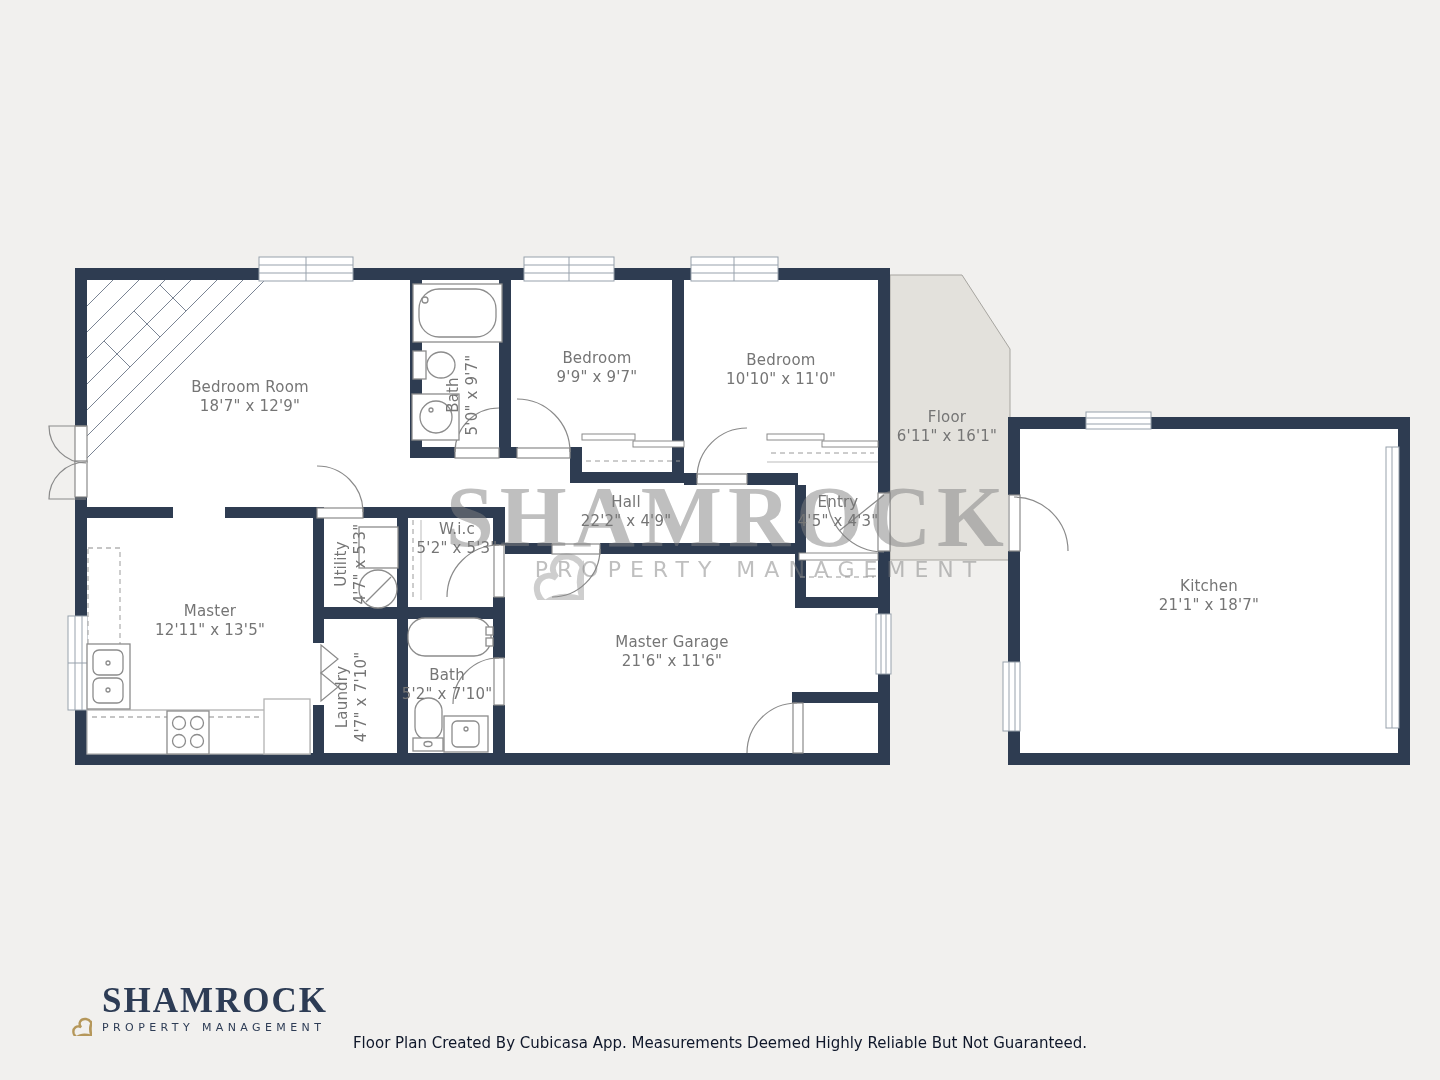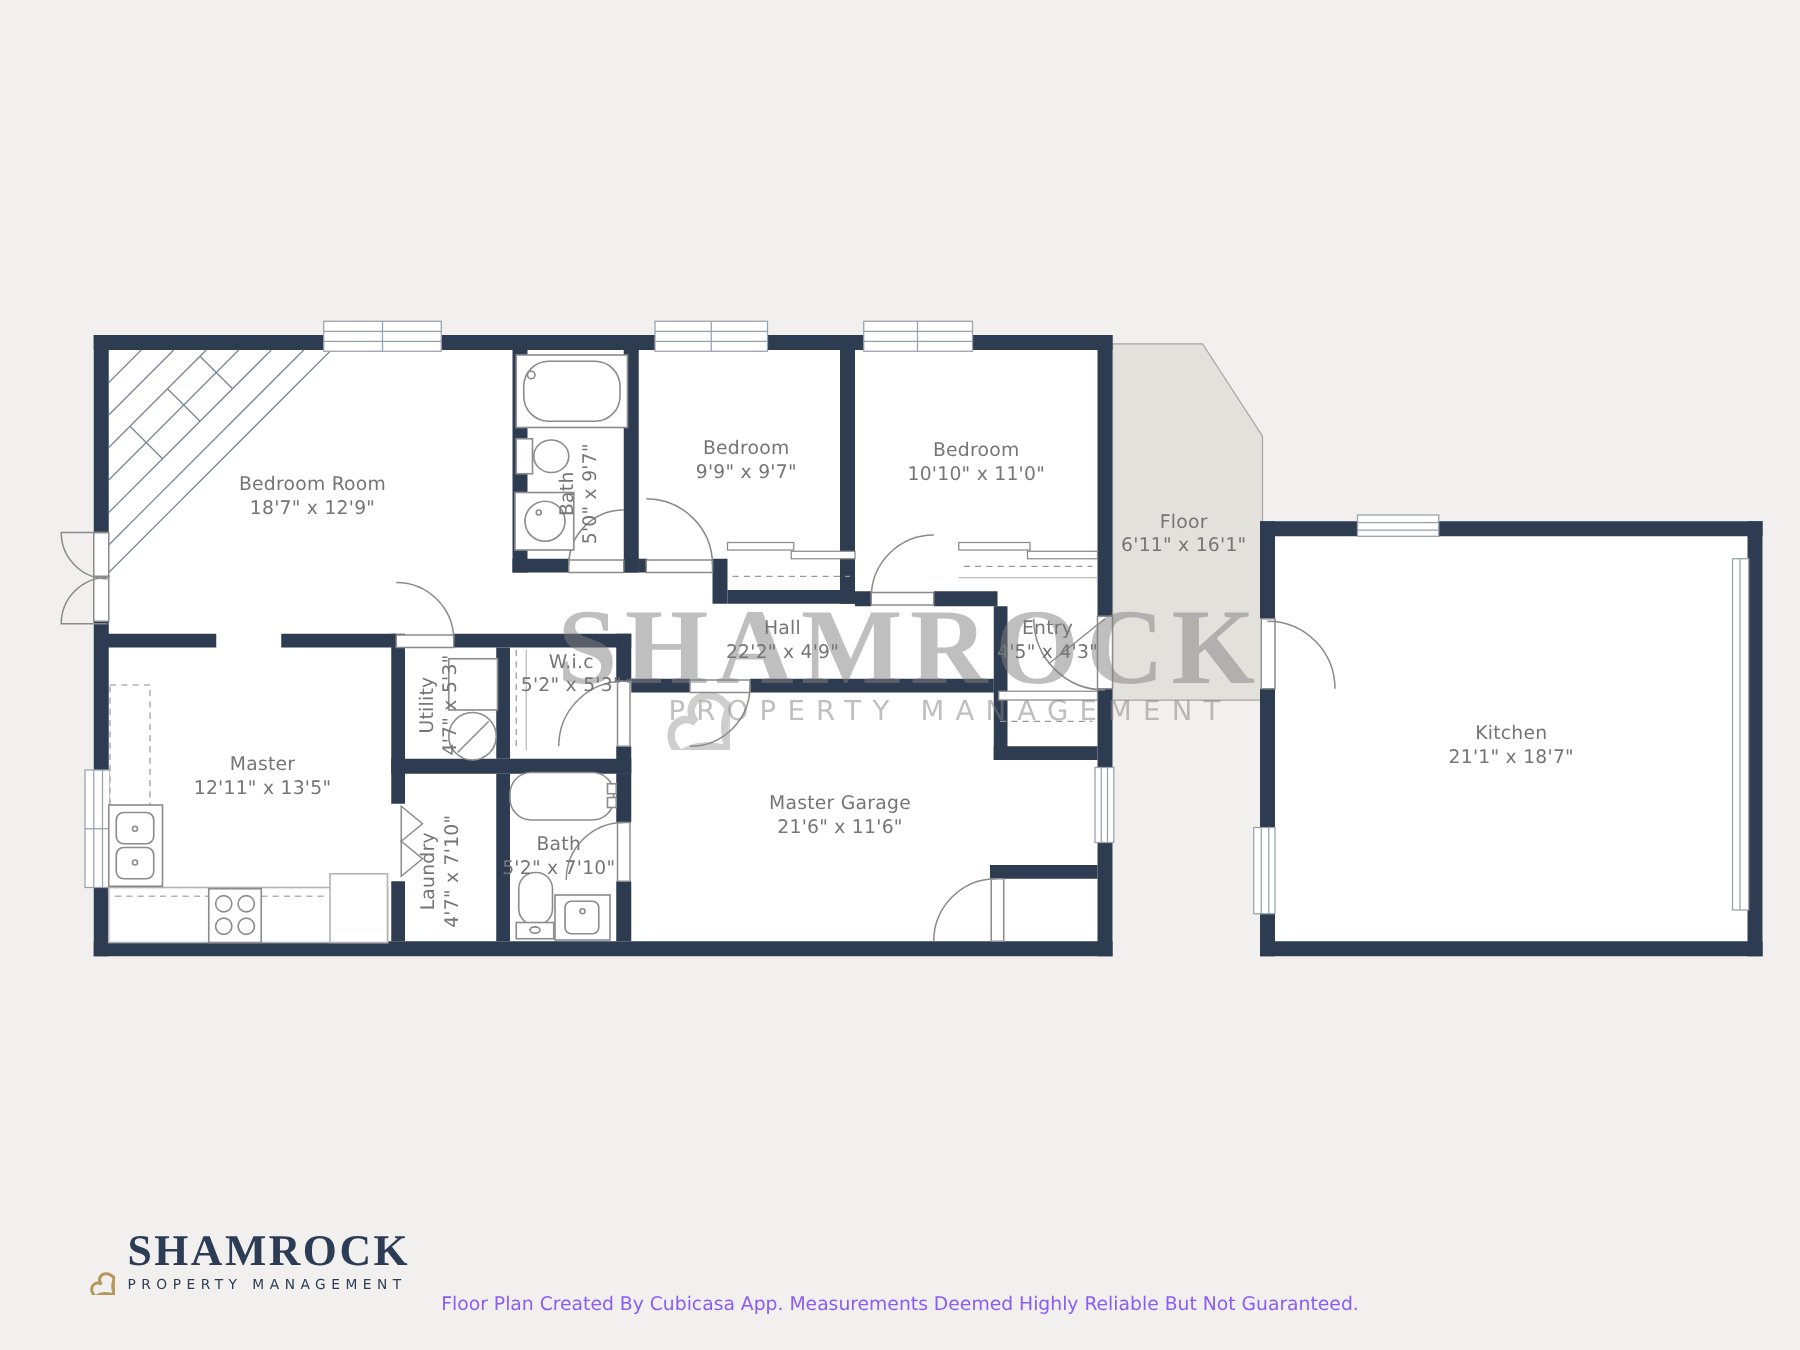--- a/index.html
+++ b/index.html
@@ -44,21 +44,21 @@
   .logo-title{
     font-family:"Liberation Serif", serif;font-weight:700;
     font-size:35px;line-height:34px;letter-spacing:2px;color:#2d3c55;white-space:nowrap;
   }
   .logo-sub{
     font-size:11px;letter-spacing:4.4px;color:#2d3c55;margin-top:3px;white-space:nowrap;
   }
 
   .footer{
     position:absolute;left:720px;top:1034px;transform:translateX(-50%);
-    font-size:15px;color:#8b5cf6;white-space:nowrap;
+    font-size:15px;color:#0f172a;white-space:nowrap;
   }
 </style>
 </head>
 <body>
 
 <div class="canvas">
 
   <svg class="plan-svg" width="1440" height="1080" viewBox="0 0 1440 1080">
     <defs>
       <symbol id="shamrock" viewBox="-32 -34 64 68">

